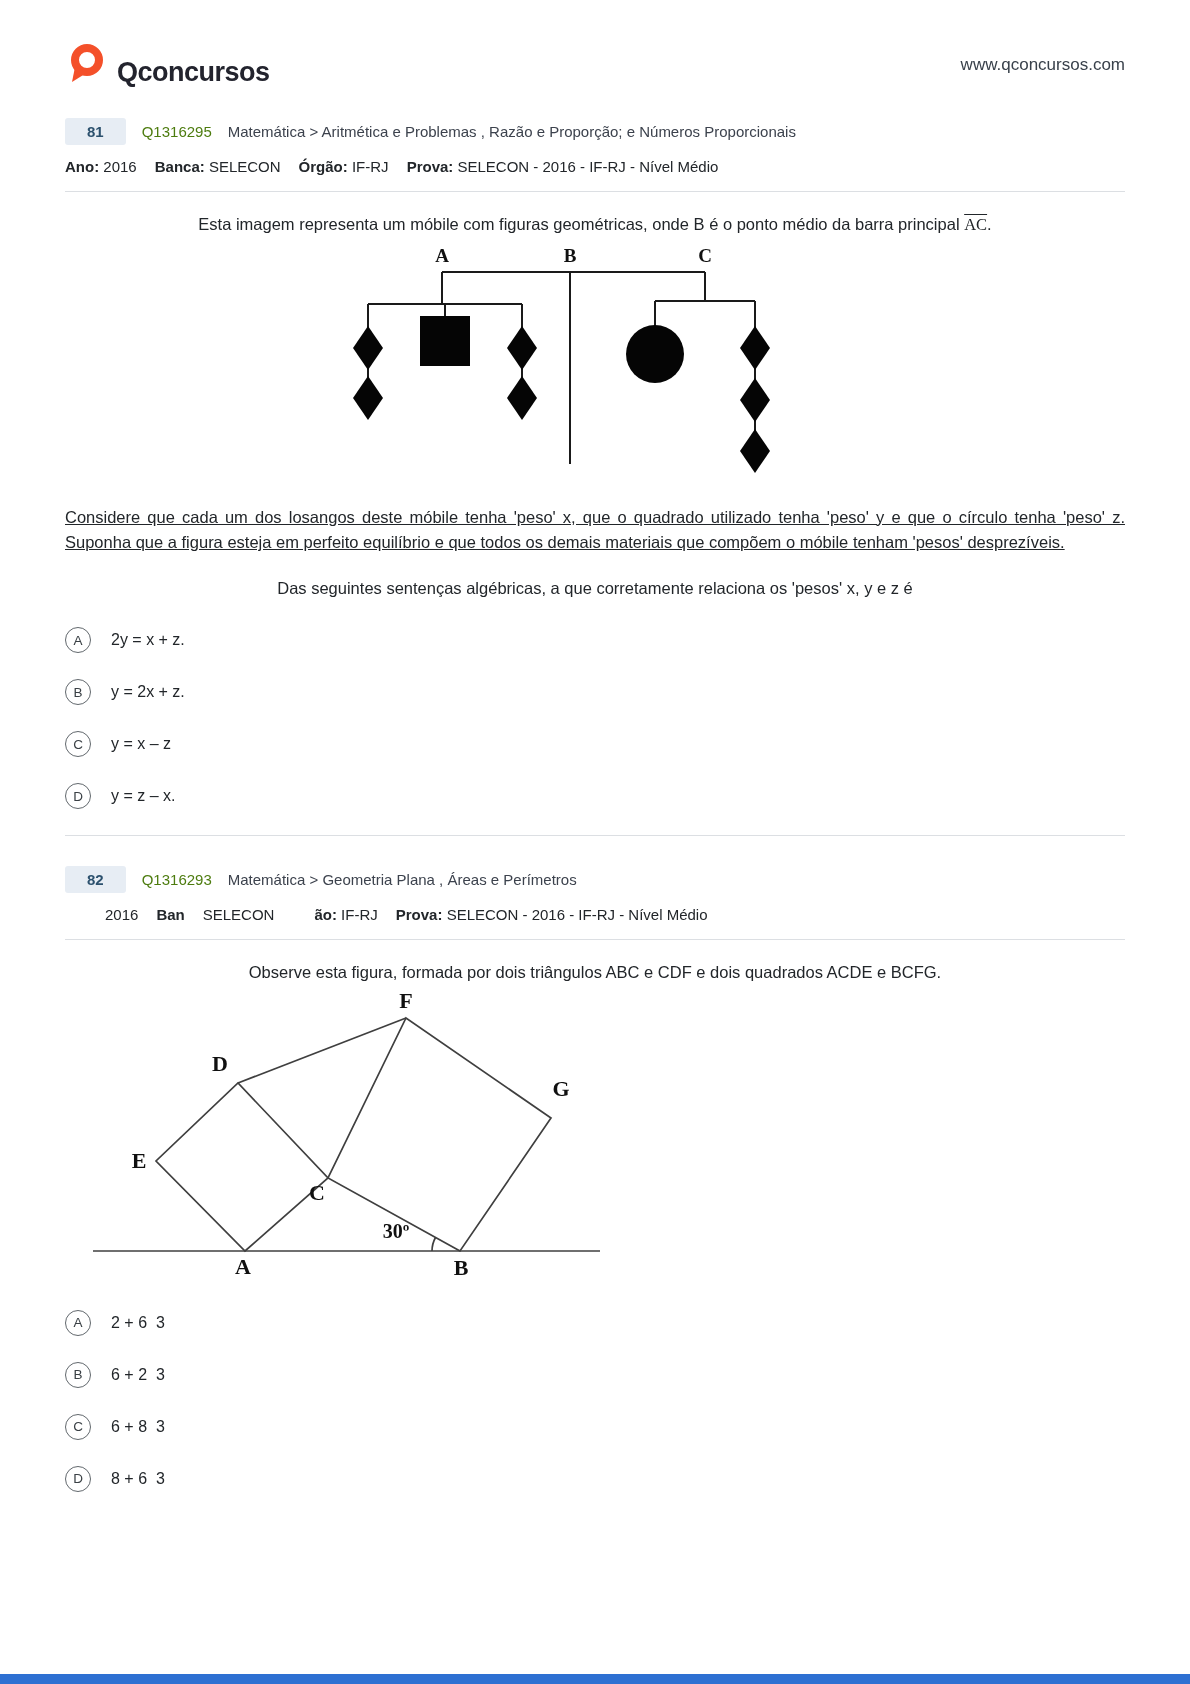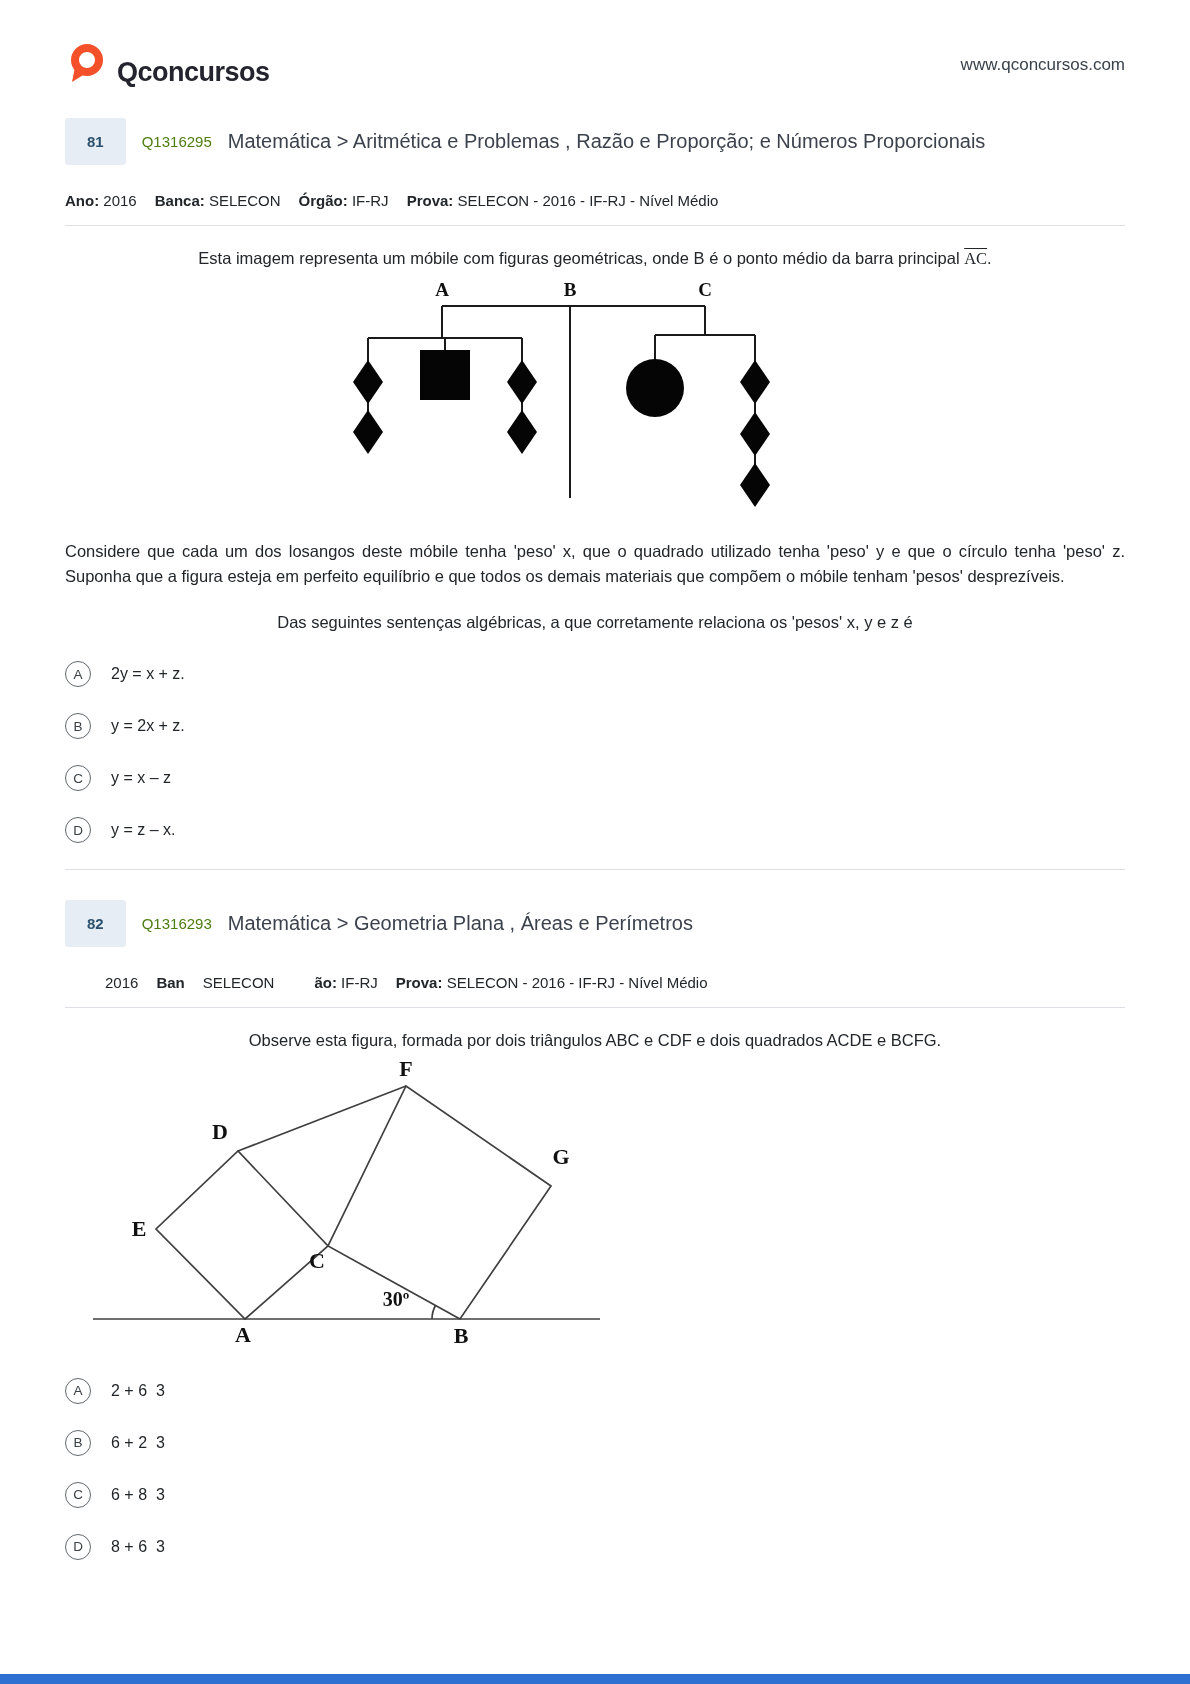--- a/index.html
+++ b/index.html
@@ -7,34 +7,34 @@
   .page { position:relative; width:1190px; min-height:1684px; margin:0 auto; background:#fff; overflow:hidden; }
 
   .topbar { display:flex; justify-content:space-between; align-items:center; padding:42px 65px 0 65px; }
   .brand { display:flex; align-items:flex-end; gap:10px; cursor:pointer; }
   .brand-name { font-size:27px; font-weight:bold; color:#23242e; letter-spacing:-0.5px; }
   .site-url { font-size:17px; color:#39414b;text-align:right; }
 
   .content { padding:0 65px; }
 
   .qheader { display:flex; align-items:center; gap:16px; margin-top:30px; }
-  .qbadge { background:#e7edf4; color:#2c516e; font-weight:bold; font-size:15px; padding:15px 22px; border-radius:3px; }
+  .qbadge { background:#e7edf4; color:#2c516e; font-weight:bold; font-size:15px; padding:5px 22px; border-radius:3px; }
   .qcode { color:#4d7c0f; font-size:15px; cursor:pointer; }
-  .qcat { color:#3c424d; font-size:20px; cursor:pointer; }
+  .qcat { color:#3c424d; font-size:15px; cursor:pointer; }
 
   .qmeta { display:flex; align-items:baseline; margin-top:13px; font-size:15px; color:#22262a; flex-wrap:wrap; }
-  .qmeta .pair { margin-right:18px; white-space:nowrap;margin-top:14px; }
+  .qmeta .pair { margin-right:18px; white-space:nowrap; }
   .qmeta b { font-weight:bold; }
   .qmeta.indent { padding-left:40px; }
   .gap-lg { margin-right:40px !important; }
 
   hr.sep { border:none; border-top:1px solid #dcdfe3; margin:16px 0 0 0; }
 
   p.stmt { font-size:16.5px; color:#22262a; line-height:1.55; margin:20px 0 0 0;text-align:center; }
-  p.just { text-align:justify; }
+  p.just { text-align:justify;text-decoration:underline; }
   .ovl { text-decoration:overline; font-family:"Liberation Serif", serif; }
 
   .fig1 { margin:8px 0 0 280px; }
   .fig2 { margin:2px 0 0 28px; }
   svg text { font-family:"Liberation Serif", serif; font-weight:bold; fill:#101010; }
 
   .opts { margin-top:26px; }
   .opt { display:flex; align-items:center; gap:20px; margin-bottom:26px; cursor:pointer; }
   .opt-letter { width:26px; height:26px; border:1.5px solid #62686d; border-radius:50%;
                 display:flex; align-items:center; justify-content:center;

